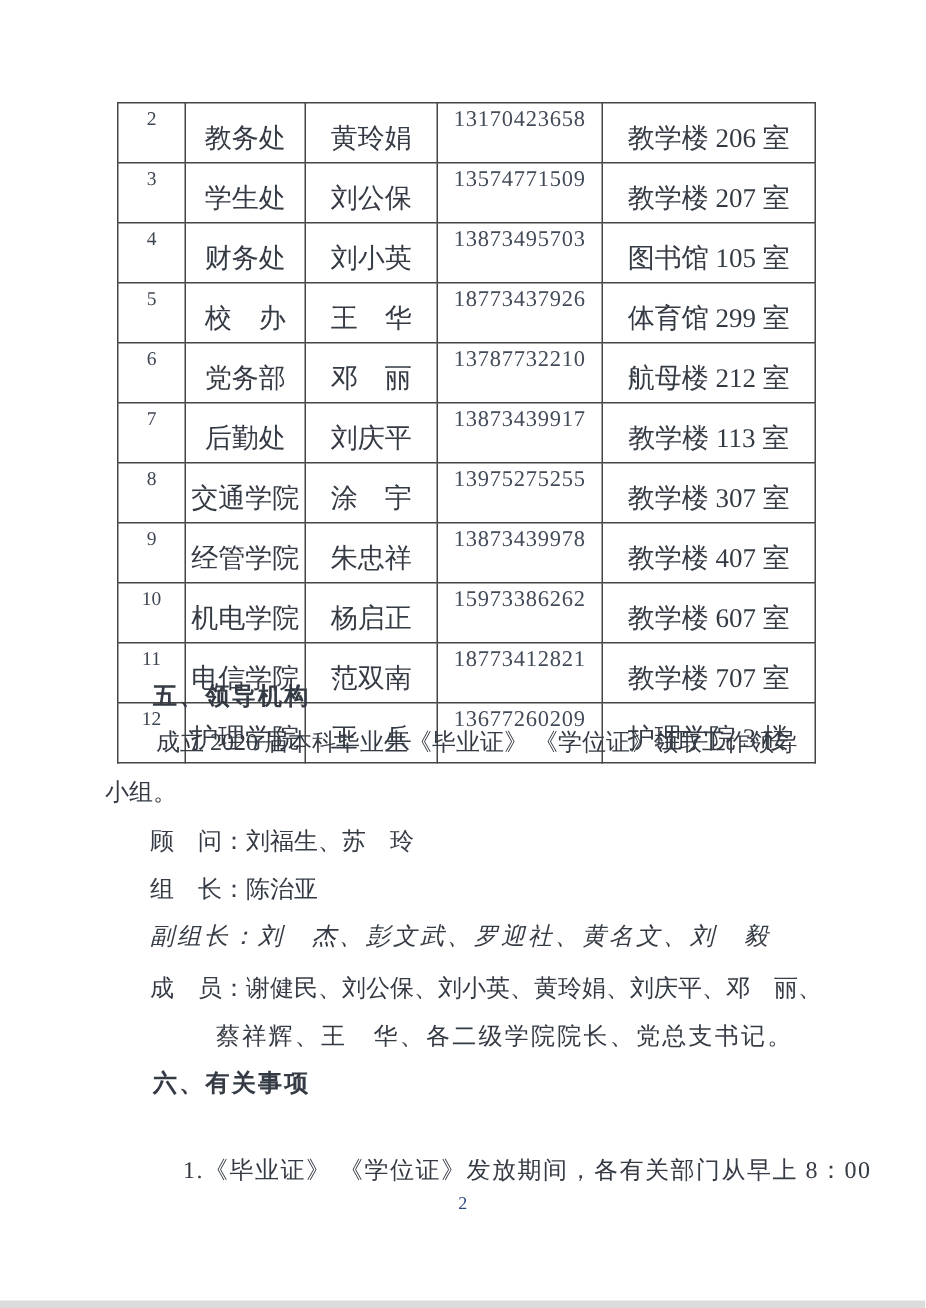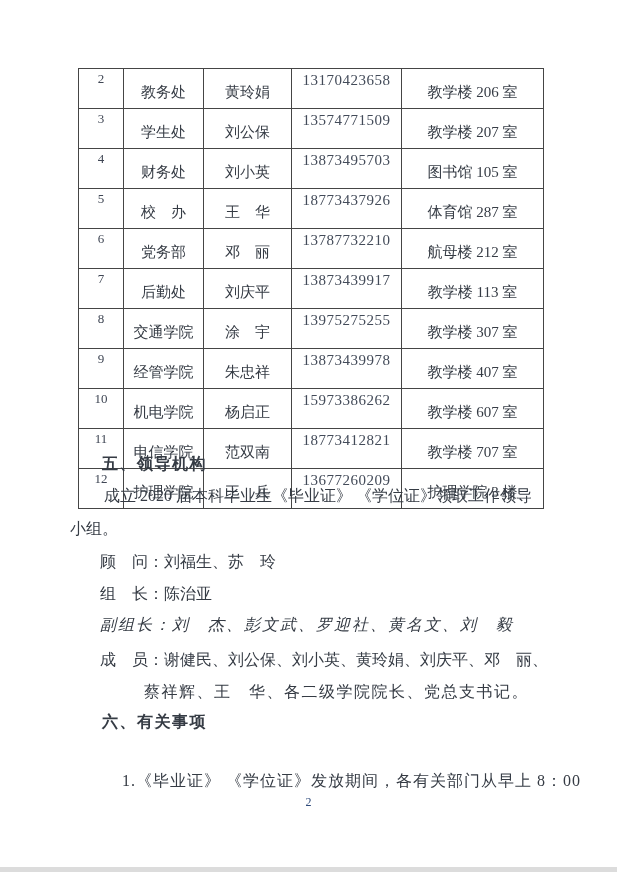--- a/index.html
+++ b/index.html
@@ -28,21 +28,21 @@
     vertical-align:top; text-align:center;
     font-size:13px; padding-top:2px; color:#3f4654;
   }
   td.phone {
     vertical-align:top; text-align:center;
     font-size:15px; padding-top:3px;
     letter-spacing:0.5px; color:#434b59;
   }
   td.cn {
     vertical-align:middle; text-align:center;
-    font-size:15px; padding-top:7px; color:#353b44;
+    font-size:18px; padding-top:7px; color:#353b44;
   }
   
   .line {
     position:absolute;
     font-size:16px; line-height:20px;
     white-space:nowrap; color:#353b44;
   }
   .bold { font-weight:bold; letter-spacing:1.5px;font-family:Liberation Mono, monospace; }
   .sp1 { letter-spacing:1px; }
   .sp2 { letter-spacing:2px;font-style:italic; }
@@ -90,21 +90,21 @@
           <td class="cn">财务处</td>
           <td class="cn">刘小英</td>
           <td class="phone">13873495703</td>
           <td class="cn">图书馆 105 室</td>
         </tr>
         <tr>
           <td class="num">5</td>
           <td class="cn">校　办</td>
           <td class="cn">王　华</td>
           <td class="phone">18773437926</td>
-          <td class="cn">体育馆 287 室</td>
+          <td class="cn">体育馆 299 室</td>
         </tr>
         <tr>
           <td class="num">6</td>
           <td class="cn">党务部</td>
           <td class="cn">邓　丽</td>
           <td class="phone">13787732210</td>
           <td class="cn">航母楼 212 室</td>
         </tr>
         <tr>
           <td class="num">7</td>

